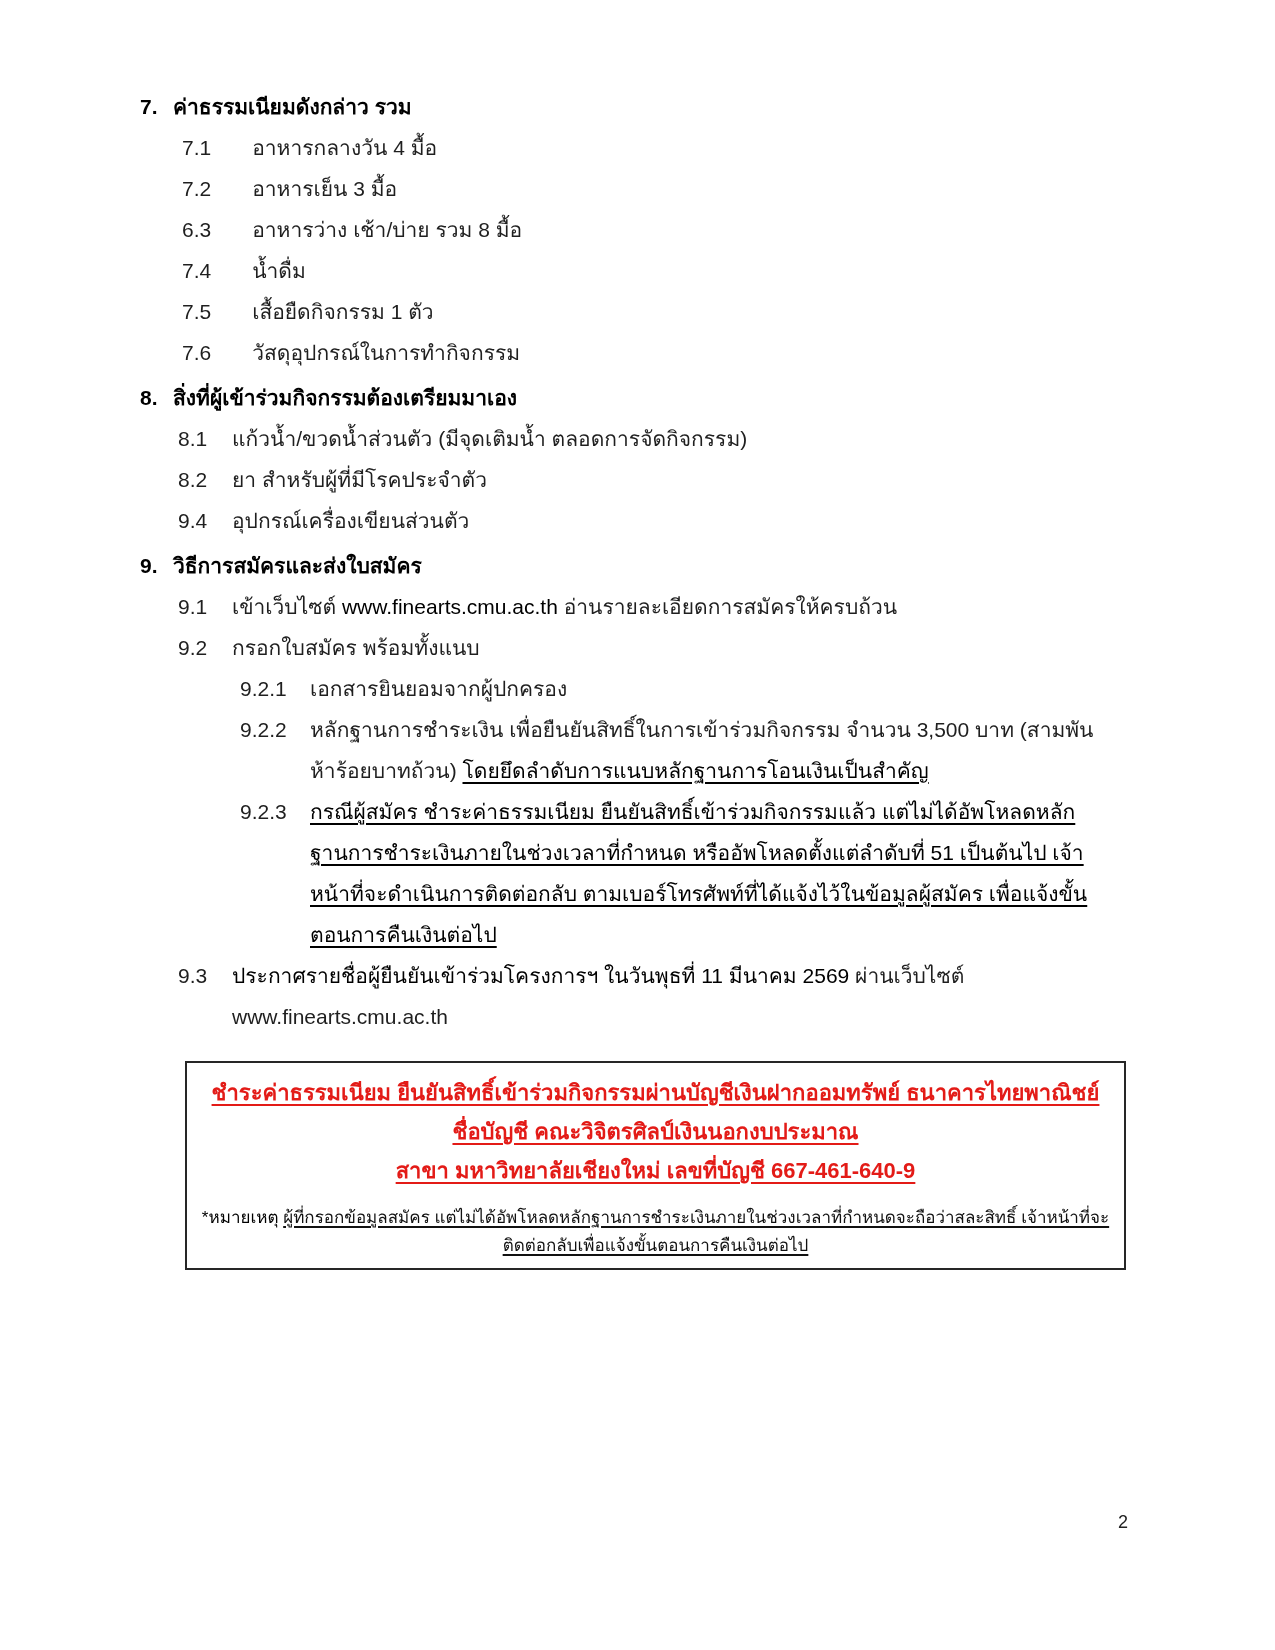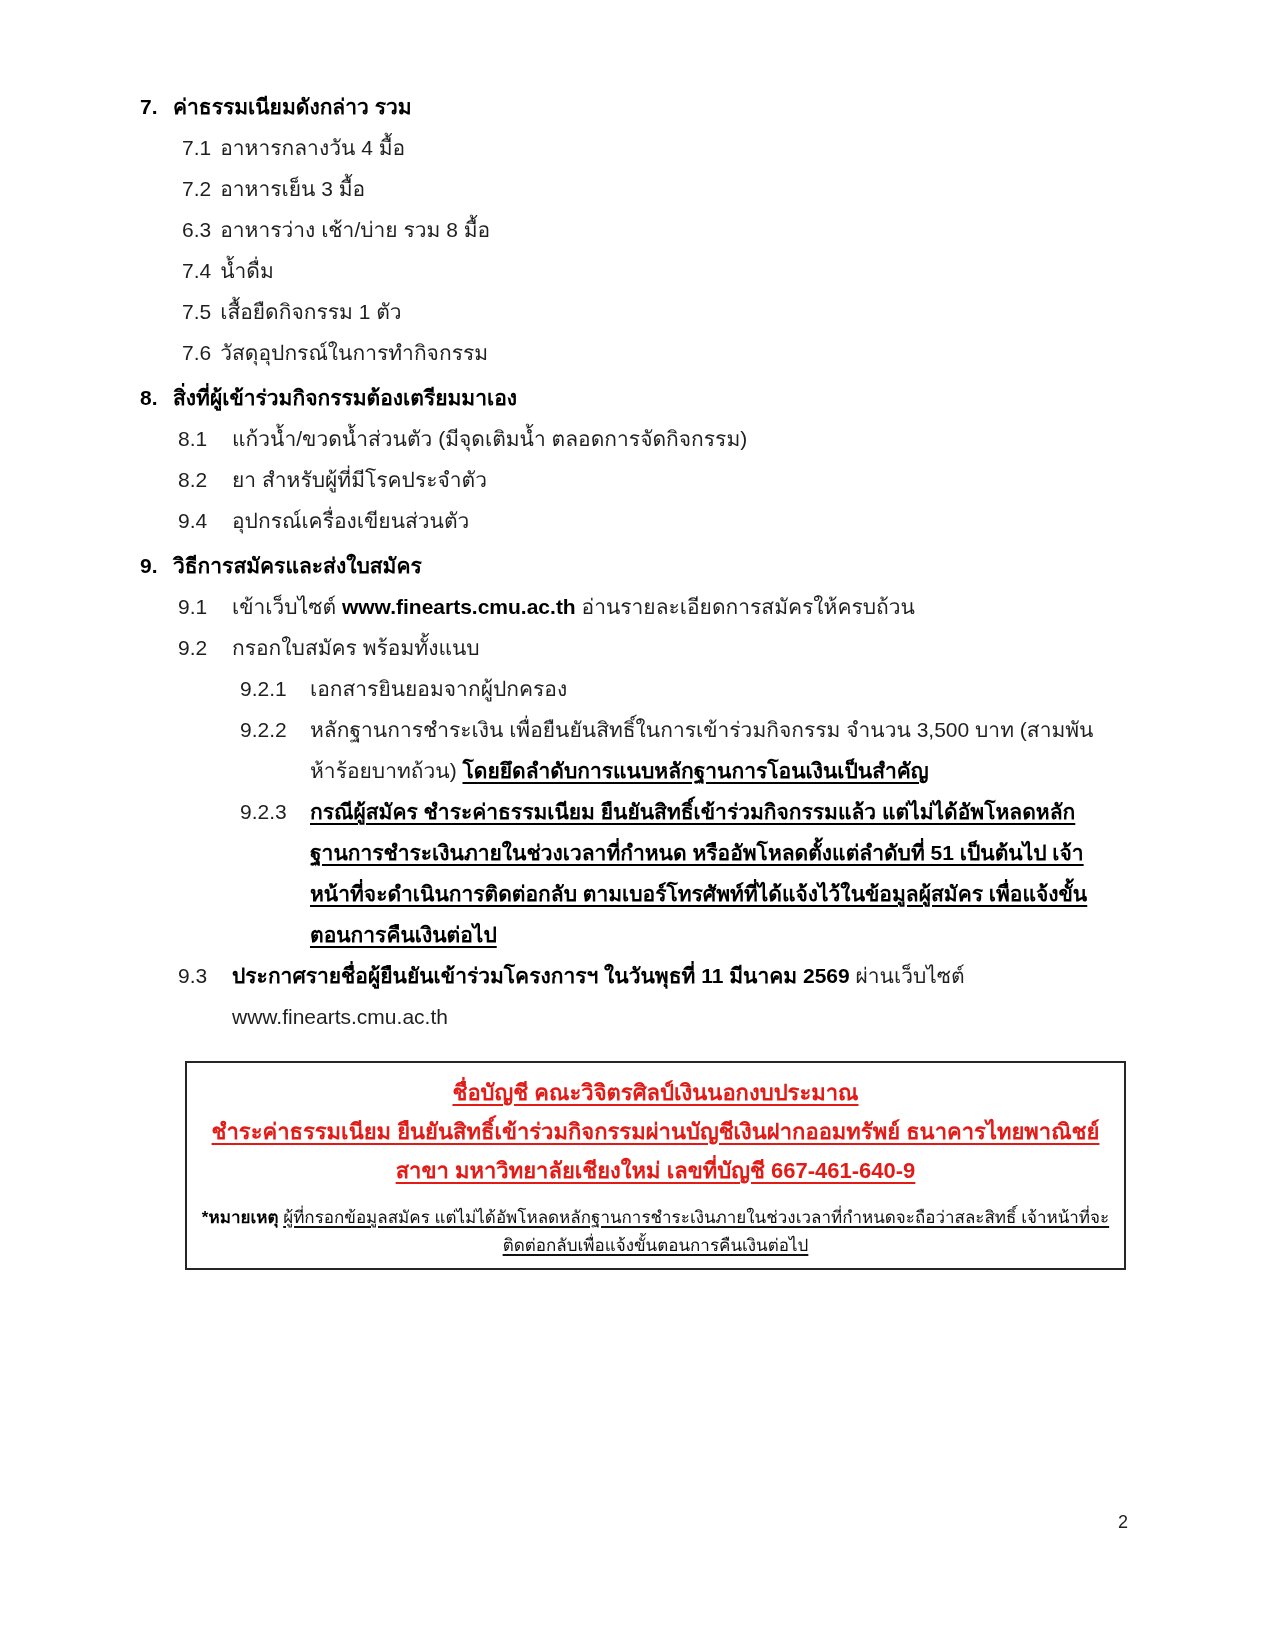--- a/index.html
+++ b/index.html
@@ -16,28 +16,28 @@
     left:140px;top:86px;
     width:960px;
     font-size:21px;
     line-height:41px;
   }
   .sec-head{display:flex;font-weight:bold;color:#000;}
   .sec-head.gap{margin-top:4px;}
   .sec-no{width:33px;flex:0 0 33px;}
   .sec-title{flex:1;}
   .item{display:flex;}
-  .l1{padding-left:42px;}
+  .l1{padding-left:42px;gap:32px;}
   .l1 .no1{margin-right:9px;white-space:nowrap;}
   .l2{padding-left:38px;justify-content:space-between;}
   .l2 .no2{width:54px;flex:0 0 54px;}
   .l3{padding-left:100px;}
   .l3 .no3{width:70px;flex:0 0 70px;}
   .txt{flex:1;}
-  .b{font-weight:bold;color:#000;}
+  .b{font-weight:normal;color:#000;}
   .u{text-decoration:underline;text-underline-offset:4px;text-decoration-thickness:1.5px;}
   .paybox{
     margin-left:45px;
     margin-top:24px;
     width:917px;
     border:2px solid var(--box-border,#262626);
     padding:10px 10px 8px 10px;
     text-align:center;
   }
   .payline{
@@ -142,22 +142,22 @@
     <div class="item l3">
       <span class="no3">9.2.3</span>
       <span class="txt"><span class="b u">กรณีผู้สมัคร ชำระค่าธรรมเนียม ยืนยันสิทธิ์เข้าร่วมกิจกรรมแล้ว แต่ไม่ได้อัพโหลดหลักฐานการชำระเงินภายในช่วงเวลาที่กำหนด หรืออัพโหลดตั้งแต่ลำดับที่ 51 เป็นต้นไป เจ้าหน้าที่จะดำเนินการติดต่อกลับ ตามเบอร์โทรศัพท์ที่ได้แจ้งไว้ในข้อมูลผู้สมัคร เพื่อแจ้งขั้นตอนการคืนเงินต่อไป</span></span>
     </div>
     <div class="item l2">
       <span class="no2">9.3</span>
       <span class="txt"><span class="b">ประกาศรายชื่อผู้ยืนยันเข้าร่วมโครงการฯ ในวันพุธที่ 11 มีนาคม 2569</span><span> ผ่านเว็บไซต์ www.finearts.cmu.ac.th</span></span>
     </div>
 
     <div class="paybox">
+      <div class="payline">ชำระค่าธรรมเนียม ยืนยันสิทธิ์เข้าร่วมกิจกรรมผ่านบัญชีเงินฝากออมทรัพย์ ธนาคารไทยพาณิชย์</div>
       <div class="payline">ชื่อบัญชี คณะวิจิตรศิลป์เงินนอกงบประมาณ</div>
-      <div class="payline">ชำระค่าธรรมเนียม ยืนยันสิทธิ์เข้าร่วมกิจกรรมผ่านบัญชีเงินฝากออมทรัพย์ ธนาคารไทยพาณิชย์</div>
       <div class="payline">สาขา มหาวิทยาลัยเชียงใหม่ เลขที่บัญชี 667-461-640-9</div>
       <div class="paynote"><span class="b">*หมายเหตุ </span><span class="u">ผู้ที่กรอกข้อมูลสมัคร แต่ไม่ได้อัพโหลดหลักฐานการชำระเงินภายในช่วงเวลาที่กำหนดจะถือว่าสละสิทธิ์ เจ้าหน้าที่จะติดต่อกลับเพื่อแจ้งขั้นตอนการคืนเงินต่อไป</span></div>
     </div>
 
   </div>
 
   <div class="pageno">2</div>
 </div>
 
 </body></html>

